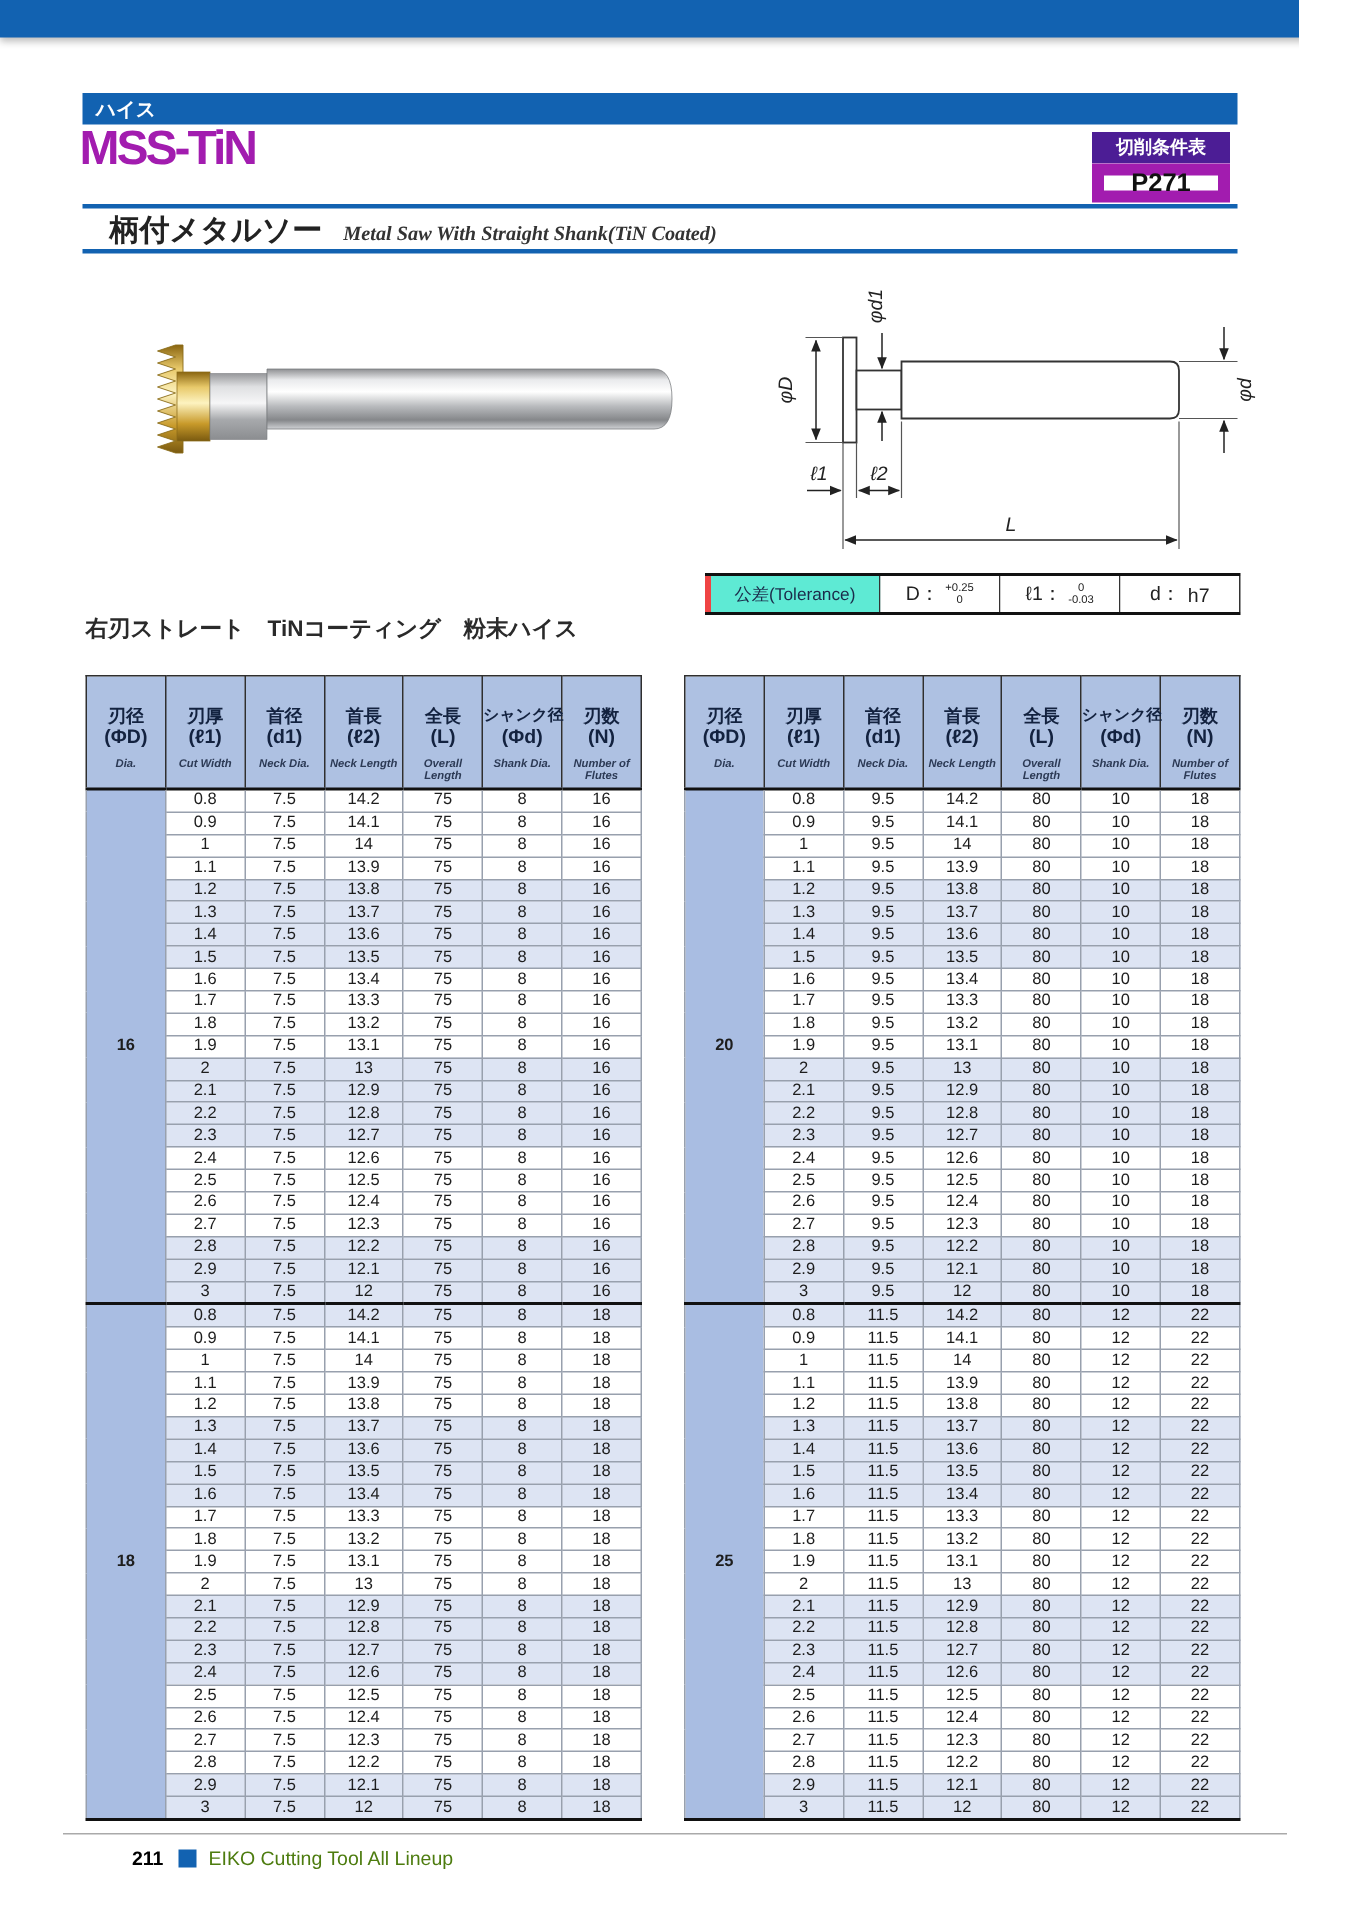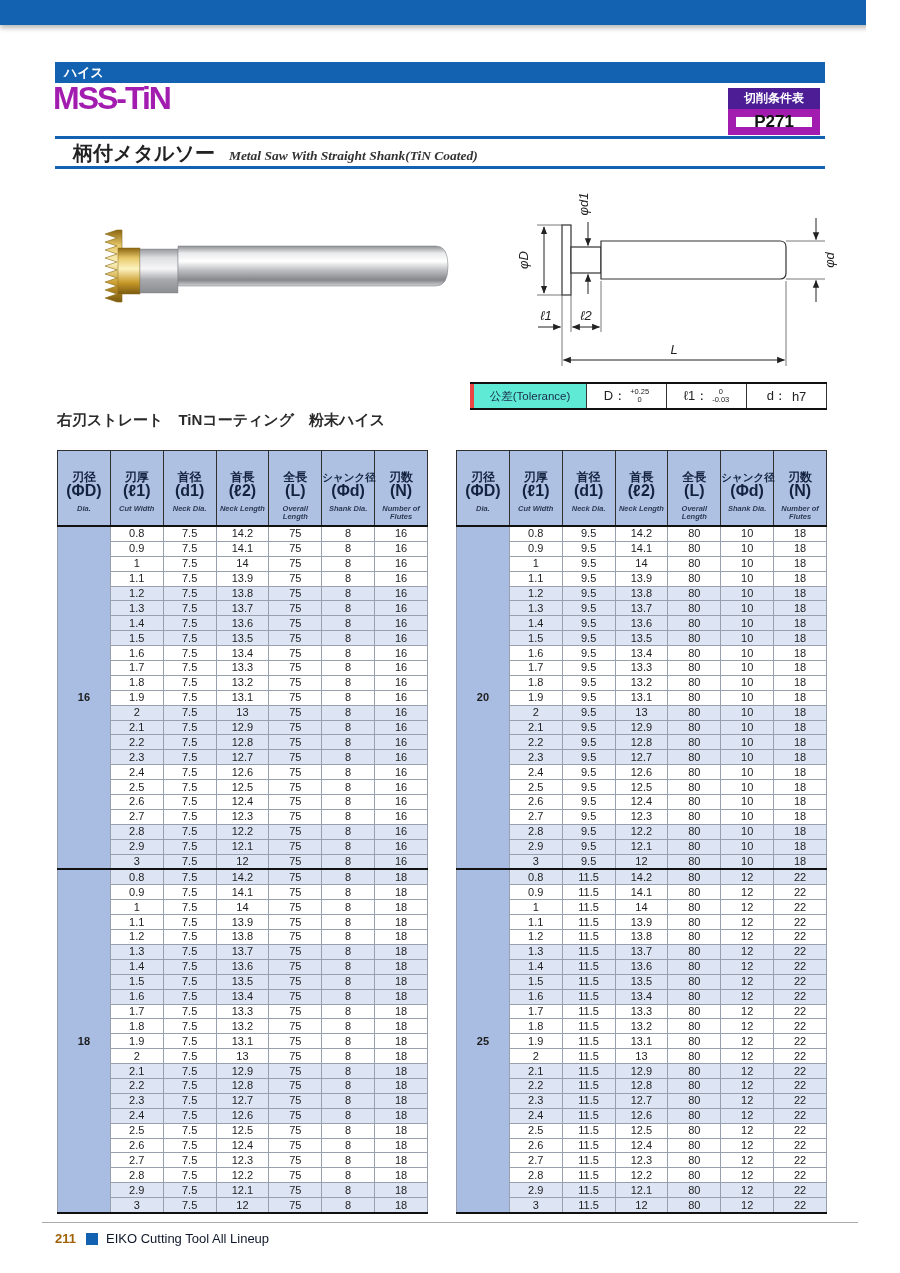--- a/index.html
+++ b/index.html
@@ -52,36 +52,36 @@
 
   
   .tblwrap{position:absolute;top:450px;width:371px;}
   .tbl-left{left:57px;} .tbl-right{left:456px;}
   table.spec{border-collapse:collapse;width:100%;table-layout:fixed;
              border:1.6px solid #222;border-bottom:2.4px solid #111;}
   table.spec th{background:#aec1e2;border:1px solid #2f2f2f;border-bottom:2.4px solid #111;
                 padding:19px 0 4px 0;vertical-align:top;font-weight:bold;}
   .th-ja{display:block;font-size:12px;line-height:14px;color:#13223f;white-space:nowrap;}
   .th-ja.small{font-size:10.5px;}
-  .th-sym{display:block;font-size:16px;line-height:14px;color:#13223f;}
+  .th-sym{display:block;font-size:13px;line-height:14px;color:#13223f;}
   .th-en{display:block;font-size:7.5px;font-style:italic;font-weight:bold;color:#2c3a55;
          margin-top:7px;line-height:8px;min-height:16px;}
   table.spec td{height:13.9px;font-size:11px;line-height:11px;text-align:center;padding:0;
                 border:1px solid #98a0ad;color:#1d1d1d;background:#fff;}
   td.dia-cell{background:#a9bde2 !important;font-weight:bold;font-size:13px;
               border-right:1.4px solid #333;border-left:1.6px solid #222;}
   tr.shade td{background:#dde4f3;}
   tr.gstart td{border-top:2.4px solid #111;}
 
   
   .foot-line{position:absolute;left:42px;top:1222px;width:816px;height:1px;background:#aaa;}
   .footer{position:absolute;left:55px;top:1231px;display:flex;align-items:center;font-size:13px;}
-  .foot-page{font-weight:bold;color:#a16207;}
+  .foot-page{font-weight:bold;color:#000000;margin-left:33px;}
   .foot-square{width:12px;height:12px;background:#1262b1;margin:0 8px 0 10px;}
-  .foot-text{color:#0f172a;}
+  .foot-text{color:#4d7c0f;}
 </style>
 </head>
 <body>
 
 <div id="page">
 
   <div class="top-bar"></div>
 
   <div class="hais-bar">
     <span>ハイス</span>

